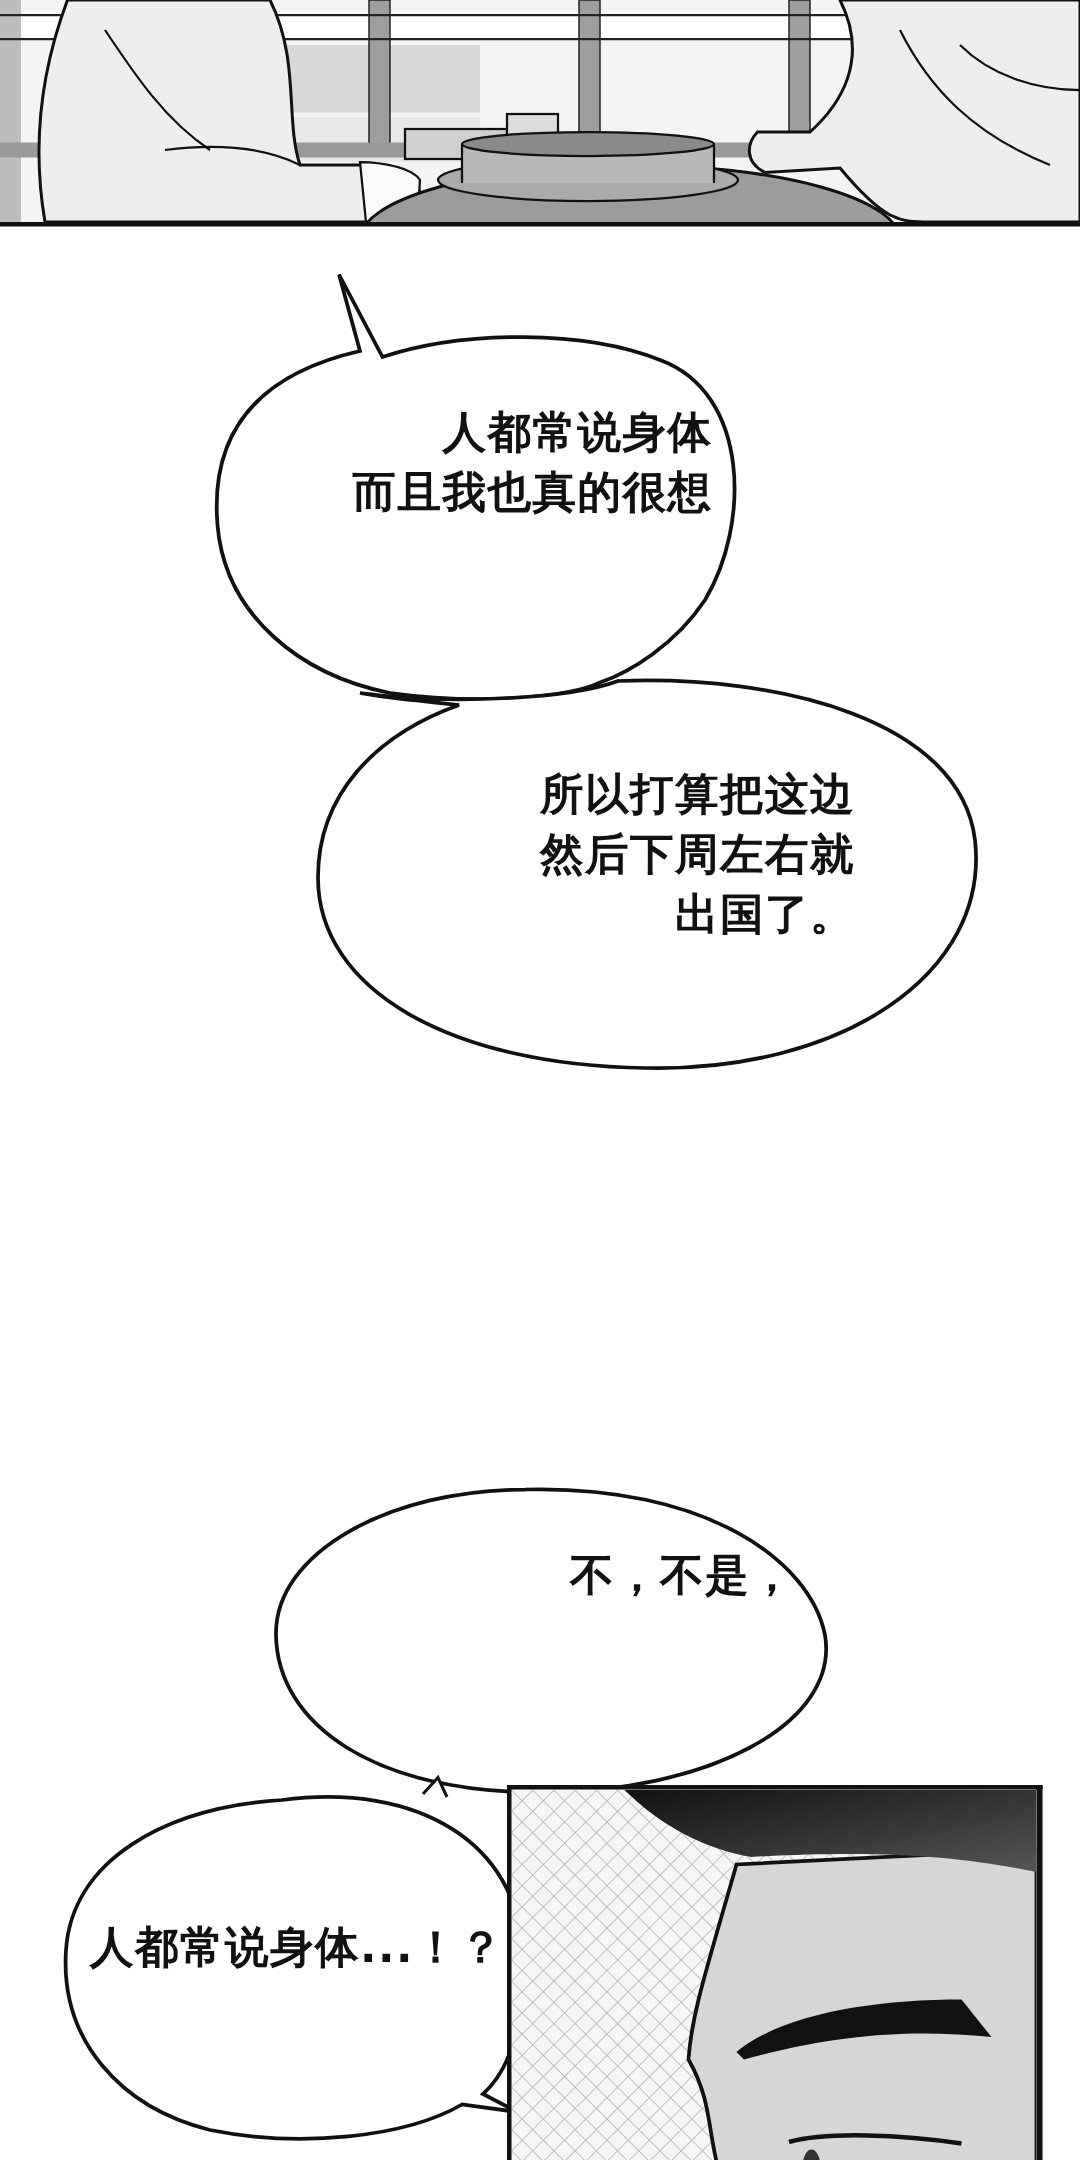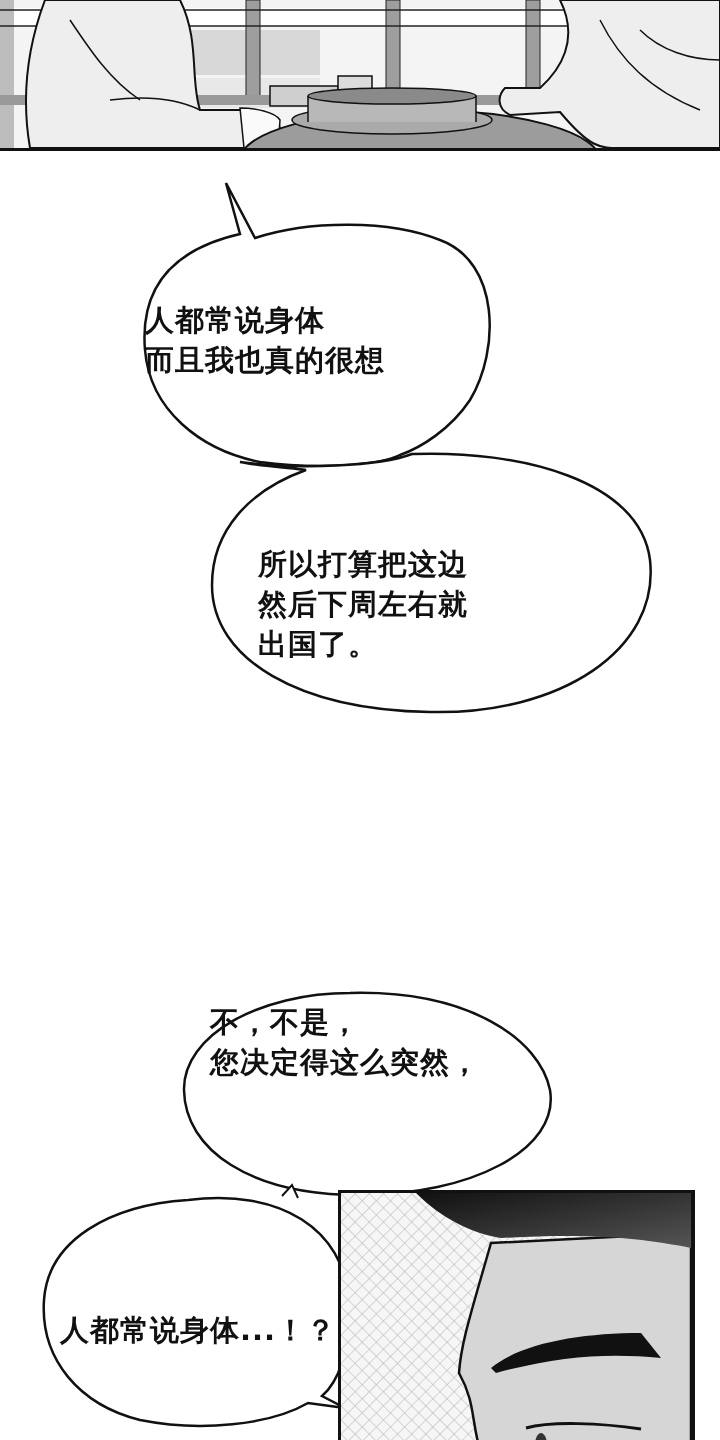--- a/index.html
+++ b/index.html
@@ -2,21 +2,21 @@
 <html><head>
   <meta charset="utf-8">
   <style>
     html, body { margin: 0; padding: 0; background: #ffffff; }
     body { width: 720px; height: 1440px; position: relative; overflow: hidden;
            font-family: "DejaVu Sans", "Liberation Sans", sans-serif; }
     .panel { position: absolute; overflow: hidden; }
     .panel-top { left: 0; top: 0; width: 720px; height: 148px; border-bottom: 3px solid #111; background: #f2f2f2; }
     .panel-face { left: 338px; top: 1190px; width: 350px; height: 260px; border-left: 3px solid #111; border-top: 3px solid #111; border-right: 4px solid #111; background: #d6d6d6; }
     svg.layer { position: absolute; left: 0; top: 0; }
-    .bubble-text { position: absolute; text-align: left; color: #111; font-weight: bold; font-size: 29px; line-height: 40px; letter-spacing: 1px; white-space: nowrap; margin-top: 32px; }
+    .bubble-text { position: absolute; text-align: right; color: #111; font-weight: bold; font-size: 29px; line-height: 40px; letter-spacing: 1px; white-space: nowrap; }
     .bubble-text span { display: block; }
   </style>
 </head>
 <body>
 
 <div class="panel panel-top">
   <svg class="layer" width="720" height="148" viewBox="0 0 720 148">
 
     <rect x="0" y="0" width="720" height="148" fill="#f4f4f4"></rect>
     <rect x="0" y="8" width="720" height="18" fill="#ffffff"></rect>
@@ -107,26 +107,25 @@
     <path d="M185,235 C210,228 260,230 300,236" fill="none" stroke="#111" stroke-width="3"></path>
     <ellipse cx="200" cy="252" rx="6" ry="12" fill="#333"></ellipse>
   </svg>
 </div>
 
 <div class="bubble-text" style="left:145px; top:268px; width:330px;">
   <span>人都常说身体</span>
   <span>而且我也真的很想</span>
 </div>
 
-<div class="bubble-text" style="left:258px; top:512px; width:290px;">
+<div class="bubble-text" style="left:280px; top:512px; width:290px;font-family:Liberation Mono, monospace;">
   <span>所以打算把这边</span>
   <span>然后下周左右就</span>
   <span>出国了。</span>
 </div>
 
-<div class="bubble-text" style="left:210px; top:970px; width:320px;">
+<div class="bubble-text" style="left:210px; top:1030px; width:320px;">
   <span>不，不是，</span>
-  <span>您决定得这么突然，</span>
 </div>
 
 <div class="bubble-text" style="left:60px; top:1278px; width:270px;">
   <span>人都常说身体...！？</span>
 </div>
 
 </body></html>

